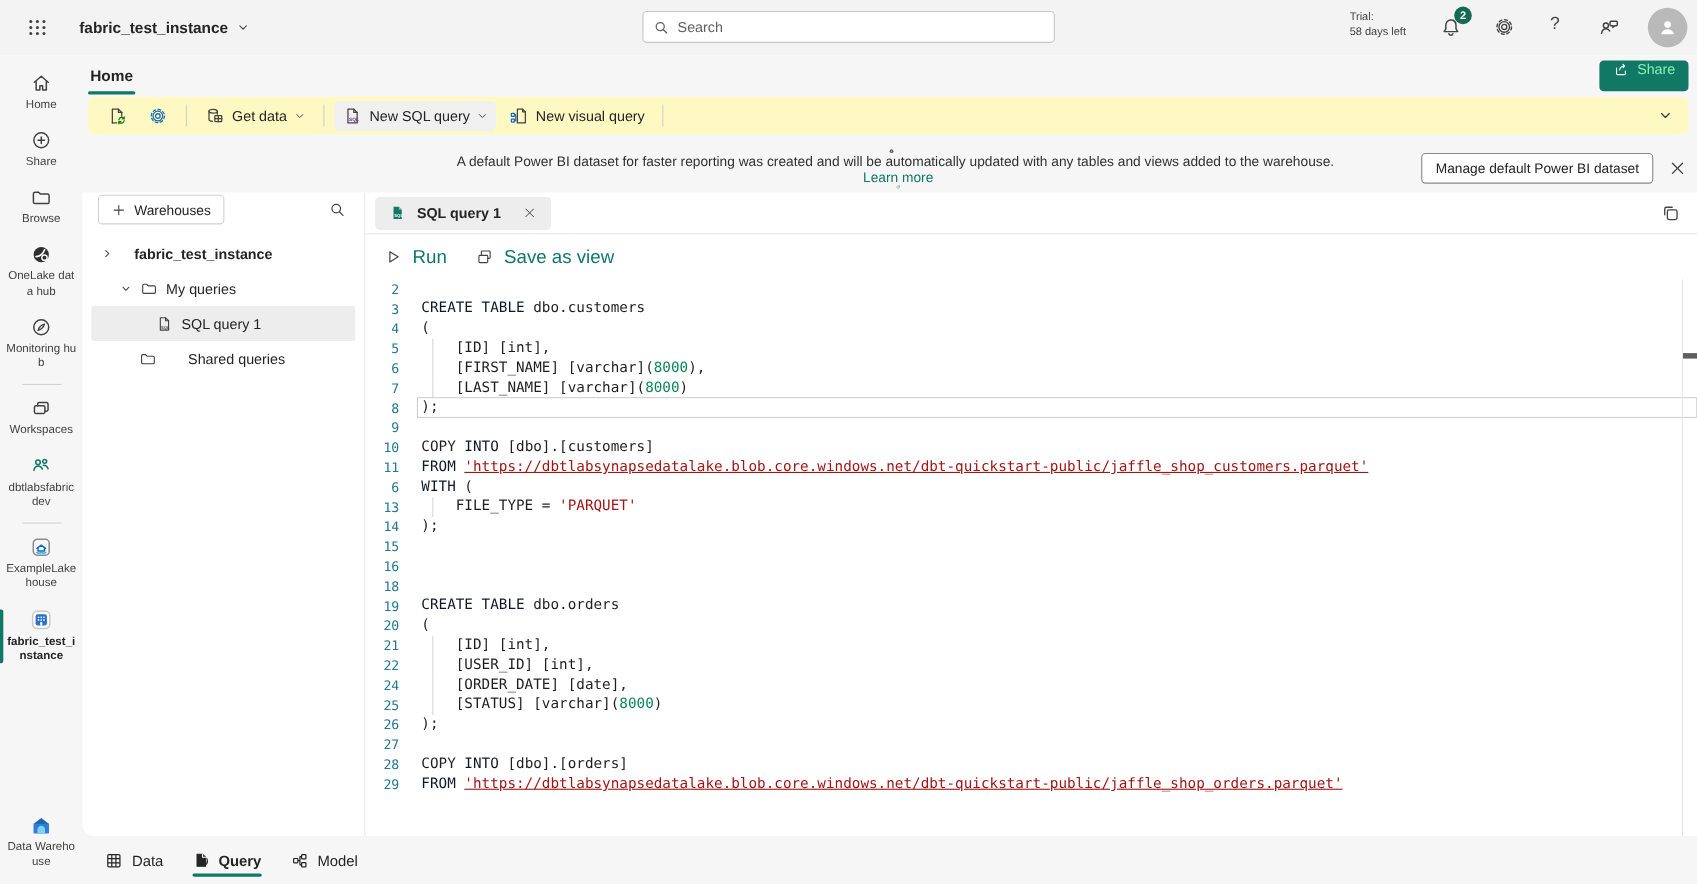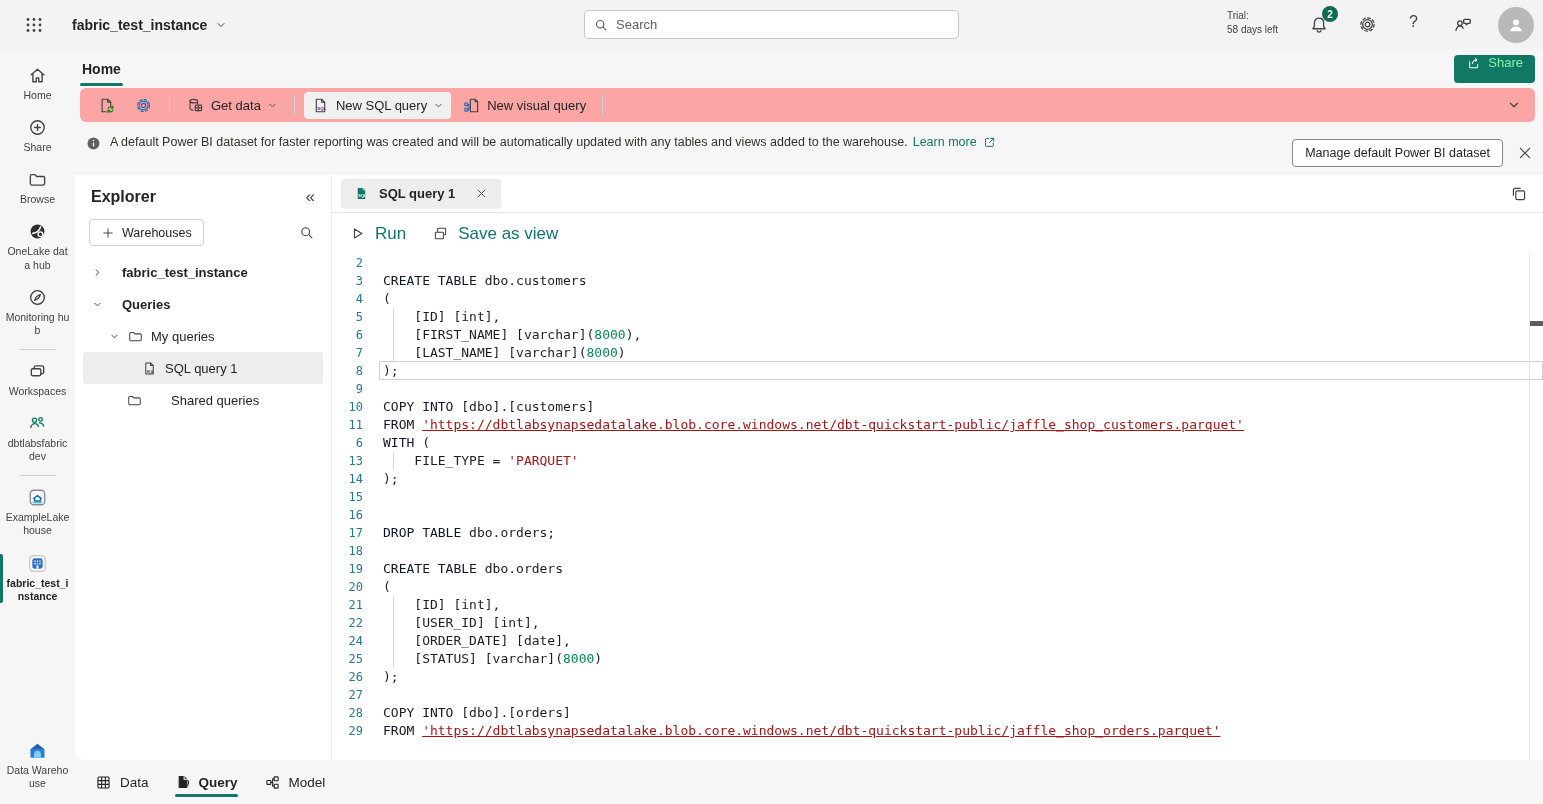--- a/index.html
+++ b/index.html
@@ -19,28 +19,28 @@
   .help-q { position:absolute; left:1409px; top:13px; font-size:16px; color:#424242; cursor:pointer; }
   .avatar { position:absolute; left:1498px; top:7px; width:36px; height:36px; border-radius:50%; background:#b9b9b9; display:flex; align-items:center; justify-content:center; cursor:pointer; }
 
   
   .ribbonrow { position:absolute; left:75px; top:50px; right:0; height:37px; display:flex; align-items:center; }
   .home-tab { position:relative; margin-left:5px; font-size:14px; font-weight:700; padding:0 2px; cursor:pointer; }
   .home-tab::after { content:''; position:absolute; left:0; right:0; bottom:-9px; height:3px; background:#117865; border-radius:2px; }
   .share-btn { position:absolute; right:8px; top:5px; height:28px; background:#117865; color:#86efac; border:none; border-radius:4px; display:flex; gap:6px; font-size:13px; padding:0 12px; cursor:pointer; font-family:"Liberation Sans", sans-serif; }
 
   
-  .toolbar { position:absolute; left:80px; top:88px; width:1455px; height:34px; background:#fca5a5; border-radius:6px; display:flex; align-items:center; padding:0 10px; gap:4px; }
+  .toolbar { position:absolute; left:80px; top:88px; width:1455px; height:34px; background:#fef9c3; border-radius:6px; display:flex; align-items:center; padding:0 10px; gap:4px; }
   .tbtn { display:flex; align-items:center; gap:6px; font-size:13px; color:#242424; padding:4px 7px; border-radius:4px; cursor:pointer; white-space:nowrap; }
   .tbtn.pressed { background:#f0f0f0; }
   .tb-sep { width:1px; height:20px; background:#d1d1d1; margin:0 5px; }
   .toolbar-chevron { position:absolute; right:14px; top:10px; cursor:pointer; }
 
   
-  .banner { position:absolute; left:75px; top:135px; right:0; height:37px; display:flex; padding-left:10px; font-size:12.5px; color:#323130; }
+  .banner { position:absolute; left:75px; top:135px; right:0; height:37px; display:flex; align-items:center; padding-left:10px; font-size:12.5px; color:#323130;flex-direction:column; }
   .banner .learn { color:#117865; margin-left:5px; cursor:pointer; }
   .manage-btn { position:absolute; right:40px; top:4px; height:28px; background:#fff; border:1px solid #8a8886; border-radius:4px; font-size:12.5px; color:#242424; padding:0 12px; cursor:pointer; font-family:"Liberation Sans", sans-serif; }
   .banner-x { position:absolute; right:8px; top:8px; width:20px; height:20px; cursor:pointer; }
 
   
   .rail { position:absolute; left:0; top:50px; width:75px; bottom:0; display:flex; flex-direction:column; align-items:center; padding-top:8px; }
   .rail-item { position:relative; width:75px; display:flex; flex-direction:column; align-items:center; gap:3px; padding:7px 2px 8px; cursor:pointer; }
   .rail-item .lbl { font-size:10.5px; color:#424242; text-align:center; line-height:1.25; word-break:break-all; padding:0 3px; }
   .rail-item.selected .lbl { font-weight:700; color:#242424; }
   .rail-item.selected::before { content:''; position:absolute; left:0; top:8px; bottom:8px; width:3px; background:#117865; border-radius:0 2px 2px 0; }
@@ -374,52 +374,40 @@
             </svg>
           </span>
           <span class="lbl">Data Warehouse</span>
         </div>
       </div>
   </div>
 
   <div class="content">
 
     <div class="explorer">
-      <div class="exp-head">
-        <div class="exp-title">Explorer</div>
-        <div class="exp-collapse">«</div>
-      </div>
       <div class="exp-tools">
         <button class="wh-btn">
           <svg viewBox="0 0 20 20" width="14" height="14" fill="none" stroke="#424242" stroke-width="1.4" stroke-linecap="round">
               <path d="M10 4v12M4 10h12"></path>
             </svg>
           <span>Warehouses</span>
         </button>
         <svg viewBox="0 0 20 20" width="17" height="17" fill="none" stroke="#424242" stroke-width="1.3" stroke-linecap="round">
             <circle cx="9" cy="9" r="4.6"></circle>
             <path d="M12.6 12.6L16.3 16.3"></path>
           </svg>
       </div>
       <div class="tree">
         <div class="tree-row lvl1">
           <span class="twisty">
               <svg viewBox="0 0 20 20" width="11" height="11" fill="none" stroke="#424242" stroke-width="1.7" stroke-linecap="round" stroke-linejoin="round">
                 <path d="M7.5 5l5 5-5 5"></path>
               </svg>
             </span>
           <span class="tlabel bold" style="margin-left:12px;">fabric_test_instance</span>
-        </div>
-        <div class="tree-row lvl1">
-          <span class="twisty">
-              <svg viewBox="0 0 20 20" width="11" height="11" fill="none" stroke="#424242" stroke-width="1.7" stroke-linecap="round" stroke-linejoin="round">
-                <path d="M5 7.5l5 5 5-5"></path>
-              </svg>
-            </span>
-          <span class="tlabel bold" style="margin-left:12px;">Queries</span>
         </div>
         <div class="tree-row lvl2">
           <span class="twisty">
               <svg viewBox="0 0 20 20" width="11" height="11" fill="none" stroke="#424242" stroke-width="1.7" stroke-linecap="round" stroke-linejoin="round">
                 <path d="M5 7.5l5 5 5-5"></path>
               </svg>
             </span>
           <svg viewBox="0 0 20 20" width="17" height="17" fill="none" stroke="#424242" stroke-width="1.2" stroke-linejoin="round">
               <path d="M3.2 6.6c0-.8.6-1.4 1.4-1.4h3l1.5 1.7h6.3c.8 0 1.4.6 1.4 1.4v5.2c0 .8-.6 1.4-1.4 1.4H4.6c-.8 0-1.4-.6-1.4-1.4z"></path>
             </svg>
@@ -486,21 +474,20 @@
           <div class="code-line"><span class="ln">7</span><span class="guide"></span><span class="code-text"><span class="tk-pl">    [LAST_NAME] [varchar](</span><span class="tk-num">8000</span><span class="tk-pl">)</span></span></div>
           <div class="code-line current"><span class="ln">8</span><span class="code-text"><span class="tk-pl">);</span></span></div>
           <div class="code-line"><span class="ln">9</span><span class="code-text"></span></div>
           <div class="code-line"><span class="ln">10</span><span class="code-text"><span class="tk-pl">COPY </span><span class="tk-kw">INTO</span><span class="tk-pl"> [dbo].[customers]</span></span></div>
           <div class="code-line"><span class="ln">11</span><span class="code-text"><span class="tk-kw">FROM</span><span class="tk-pl"> </span><span class="tk-strlink">'https://dbtlabsynapsedatalake.blob.core.windows.net/dbt-quickstart-public/jaffle_shop_customers.parquet'</span></span></div>
           <div class="code-line"><span class="ln">6</span><span class="code-text"><span class="tk-kw">WITH</span><span class="tk-pl"> (</span></span></div>
           <div class="code-line"><span class="ln">13</span><span class="guide"></span><span class="code-text"><span class="tk-pl">    FILE_TYPE = </span><span class="tk-str">'PARQUET'</span></span></div>
           <div class="code-line"><span class="ln">14</span><span class="code-text"><span class="tk-pl">);</span></span></div>
           <div class="code-line"><span class="ln">15</span><span class="code-text"></span></div>
           <div class="code-line"><span class="ln">16</span><span class="code-text"></span></div>
-          <div class="code-line"><span class="ln">17</span><span class="code-text"><span class="tk-kw">DROP TABLE</span><span class="tk-pl"> dbo.orders;</span></span></div>
           <div class="code-line"><span class="ln">18</span><span class="code-text"></span></div>
           <div class="code-line"><span class="ln">19</span><span class="code-text"><span class="tk-kw">CREATE TABLE</span><span class="tk-pl"> dbo.orders</span></span></div>
           <div class="code-line"><span class="ln">20</span><span class="code-text"><span class="tk-pl">(</span></span></div>
           <div class="code-line"><span class="ln">21</span><span class="guide"></span><span class="code-text"><span class="tk-pl">    [ID] [int],</span></span></div>
           <div class="code-line"><span class="ln">22</span><span class="guide"></span><span class="code-text"><span class="tk-pl">    [USER_ID] [int],</span></span></div>
           <div class="code-line"><span class="ln">24</span><span class="guide"></span><span class="code-text"><span class="tk-pl">    [ORDER_DATE] [date],</span></span></div>
           <div class="code-line"><span class="ln">25</span><span class="guide"></span><span class="code-text"><span class="tk-pl">    [STATUS] [varchar](</span><span class="tk-num">8000</span><span class="tk-pl">)</span></span></div>
           <div class="code-line"><span class="ln">26</span><span class="code-text"><span class="tk-pl">);</span></span></div>
           <div class="code-line"><span class="ln">27</span><span class="code-text"></span></div>
           <div class="code-line"><span class="ln">28</span><span class="code-text"><span class="tk-pl">COPY </span><span class="tk-kw">INTO</span><span class="tk-pl"> [dbo].[orders]</span></span></div>

